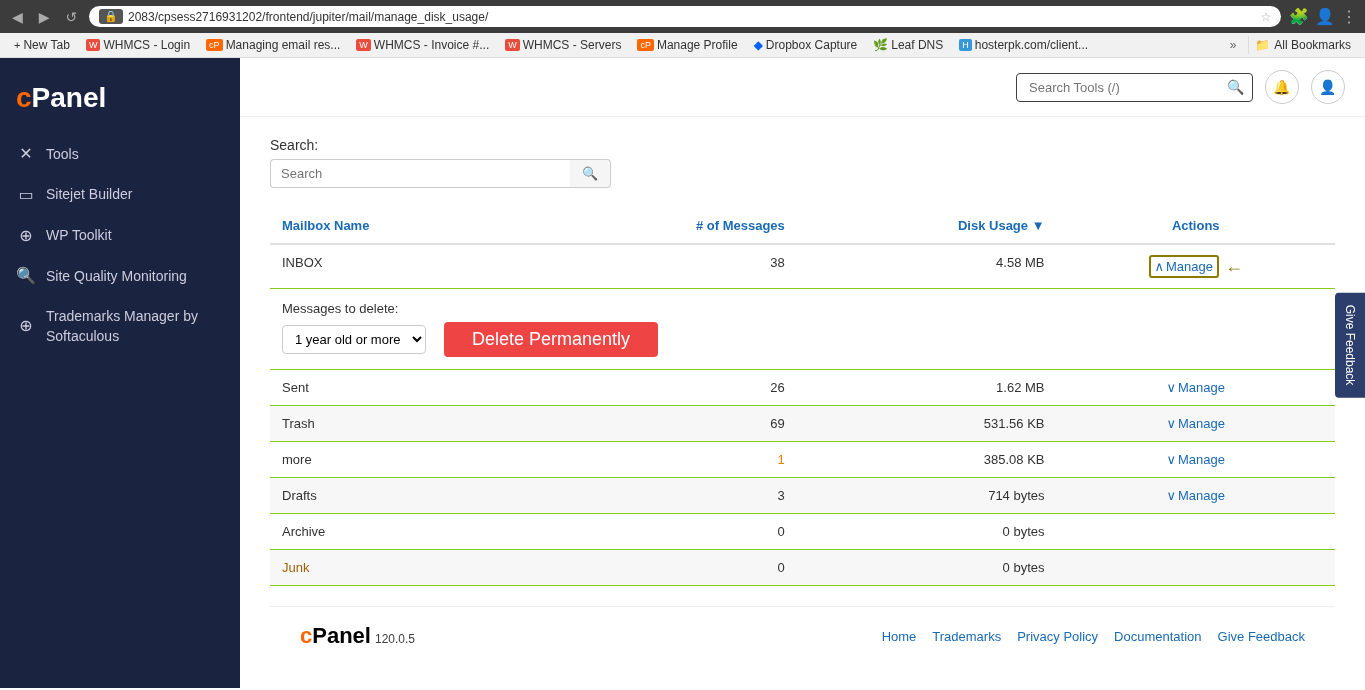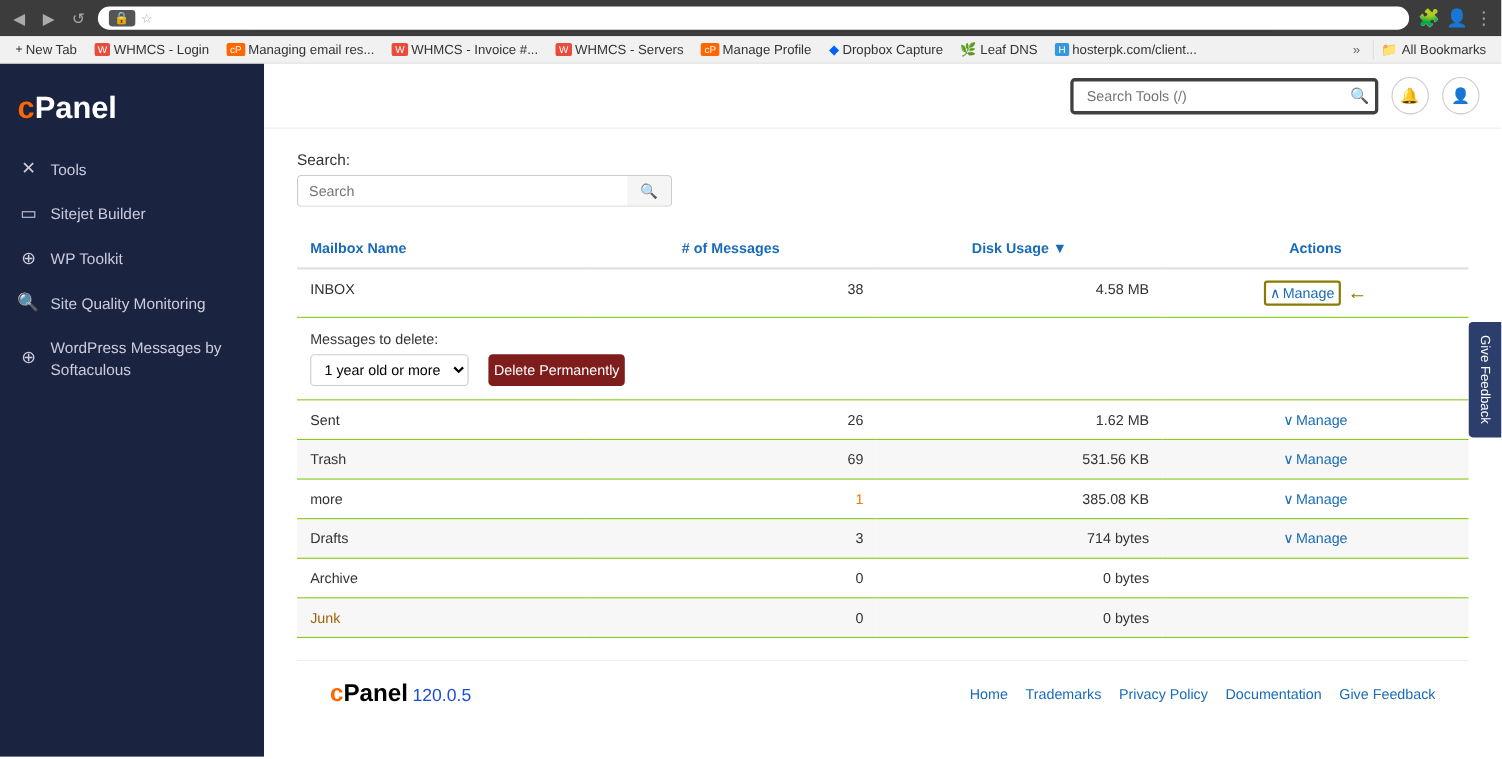--- a/index.html
+++ b/index.html
@@ -109,25 +109,25 @@
     .content-header {
       display: flex;
       align-items: center;
       justify-content: flex-end;
       padding: 12px 20px;
       border-bottom: 1px solid #eee;
       gap: 12px;
       background: #fff;
     }
     .search-tools-input {
-      border: 3px solid #404040;
+      border: 1px solid #404040;
       border-radius: 4px;
       padding: 6px 36px 6px 12px;
       font-size: 13px;
-      width: 280px;
+      width: 237px;
       color: #7f1d1d;
       position: relative;
     }
     .search-tools-wrapper {
       position: relative;
       display: flex;
       align-items: center;
     }
     .search-tools-wrapper .search-icon-btn {
       position: absolute;
@@ -187,21 +187,21 @@
       margin-bottom: 0;
     }
     .mailbox-table th {
       text-align: left;
       padding: 10px 12px;
       font-size: 13px;
       font-weight: bold;
       color: #1a6bb5;
       border-bottom: 2px solid #e0e0e0;
     }
-    .mailbox-table th.right { text-align: center; }
+    .mailbox-table th.right { text-align: right; }
     .mailbox-table td {
       padding: 10px 12px;
       font-size: 13px;
       color: #333;
       border-bottom: 1px solid #84cc16;
       vertical-align: top;
     }
     .mailbox-table td.right { text-align: right; }
     .mailbox-table tr:nth-child(even) td { background: #f7f7f7; }
     .mailbox-table tr:nth-child(odd) td { background: #fff; }
@@ -237,26 +237,26 @@
     .delete-label { font-size: 13px; color: #333; margin-bottom: 4px; }
     .delete-select {
       border: 1px solid #ccc;
       border-radius: 4px;
       padding: 5px 8px;
       font-size: 13px;
       background: #fff;
       cursor: pointer;
     }
     .delete-btn {
-      background: #7f1d1d;
+      background: #ef4444;
       color: #fff;
       border: none;
       border-radius: 4px;
-      padding: 7px 5px;
-      font-size: 13px;
+      padding: 7px 28px;
+      font-size: 18px;
       cursor: pointer;
     }
 
     .spam-count { color: #e67e00; }
 
     
     .feedback-widget {
       position: fixed;
       right: 0;
       top: 50%;
@@ -275,38 +275,39 @@
       padding: 16px 30px;
       border-top: 1px solid #eee;
       display: flex;
       align-items: center;
       justify-content: space-between;
       margin-top: 20px;
     }
     .footer-logo { display: flex; align-items: baseline; gap: 4px; }
     .footer-logo-text { font-size: 22px; font-weight: bold; }
     .footer-logo-text span { color: #f60; }
-    .footer-logo-version { font-size: 16px; color: #1d4ed8; }
+    .footer-logo-version { font-size: 12px; color: #404040; }
     .footer-links { display: flex; gap: 16px; }
     .footer-link { color: #1a6bb5; text-decoration: none; font-size: 13px; cursor: pointer; }
 
     
     .content-area::-webkit-scrollbar { width: 8px; }
     .content-area::-webkit-scrollbar-track { background: #f1f1f1; }
     .content-area::-webkit-scrollbar-thumb { background: #bbb; border-radius: 4px; }
   </style>
 </head>
 <body>
 
 <div class="browser-chrome">
   <button class="browser-nav-btn">◀</button>
   <button class="browser-nav-btn">▶</button>
   <button class="browser-nav-btn">↺</button>
   <div class="browser-url-bar">
     <span style="background:#555;border-radius:3px;padding:1px 5px;font-size:11px;color:#ccc;">🔒</span>
+    <span class="browser-url-text">2083/cpsess2716931202/frontend/jupiter/mail/manage_disk_usage/</span>
     <span style="color:#aaa;cursor:pointer;">☆</span>
   </div>
   <div class="browser-actions">
     <button class="browser-icon-btn" style="color:#aaa;font-size:16px;">🧩</button>
     <button class="browser-icon-btn" style="color:#aaa;font-size:16px;">👤</button>
     <button class="browser-icon-btn" style="color:#aaa;font-size:16px;">⋮</button>
   </div>
 </div>
 
 <div class="bookmarks-bar">
@@ -377,21 +378,21 @@
       <span class="sidebar-item-label">WP Toolkit</span>
     </div>
 
     <div class="sidebar-item">
       <span class="sidebar-item-icon">🔍</span>
       <span class="sidebar-item-label">Site Quality Monitoring</span>
     </div>
 
     <div class="sidebar-item">
       <span class="sidebar-item-icon">⊕</span>
-      <span class="sidebar-item-label">WordPress Messages by Softaculous</span>
+      <span class="sidebar-item-label">Trademarks Manager by Softaculous</span>
     </div>
   </div>
 
   <div class="content-area">
 
     <div class="content-header">
       <div class="search-tools-wrapper">
         <input class="search-tools-input" type="text" placeholder="Search Tools (/)" style="">
         <button class="search-icon-btn">🔍</button>
       </div>

